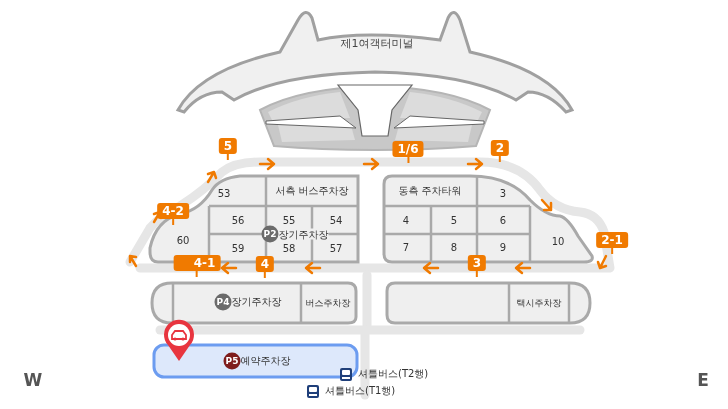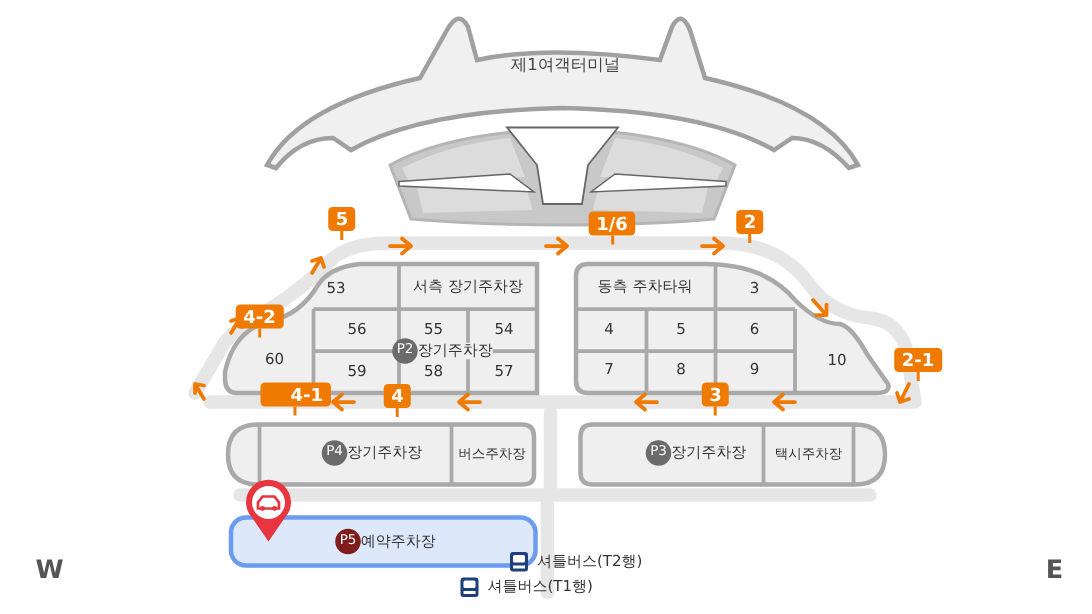--- a/index.html
+++ b/index.html
@@ -3,21 +3,21 @@
 <meta charset="utf-8">
 <style>
   html,body{margin:0;padding:0;background:#fff;}
   body{width:728px;height:409px;overflow:hidden;font-family:"DejaVu Sans","Liberation Sans",sans-serif;}
   #map{position:relative;width:728px;height:409px;}
   svg{position:absolute;left:0;top:0;}
   .t{font-family:"DejaVu Sans","Liberation Sans",sans-serif;}
   .lbl{position:absolute;color:#333;font-size:10px;white-space:nowrap;transform:translate(-50%,-50%);}
   .badge{position:absolute;background:#f07a00;color:#fff;font-weight:bold;font-size:12px;border-radius:3px;padding:1px 5px;transform:translate(-50%,-50%);line-height:14px;text-align:center;}
   .badge:after{content:"";position:absolute;left:50%;bottom:-6px;width:2px;height:6px;background:#f07a00;margin-left:-1px;}
-  .pcircle{display:inline-block;width:17px;height:17px;border-radius:50%;background:#6b6b6b;color:#fff;font-weight:normal;font-size:9px;line-height:17px;text-align:center;margin-right:0;vertical-align:middle;}
+  .pcircle{display:inline-block;width:17px;height:17px;border-radius:50%;background:#6b6b6b;color:#fff;font-weight:bold;font-size:9px;line-height:17px;text-align:center;margin-right:0;vertical-align:middle;}
   .plabel{position:absolute;font-size:10px;color:#333;white-space:nowrap;transform:translate(-50%,-50%);}
   .compass{position:absolute;font-size:17px;font-weight:bold;color:#555;transform:translate(-50%,-50%);}
   .bus{position:absolute;font-size:10px;color:#333;white-space:nowrap;}
   .busicon{display:inline-block;width:12px;height:13px;background:#1f3f7a;border-radius:2px;vertical-align:middle;margin-right:6px;position:relative;}
   .busicon:before{content:"";position:absolute;left:2px;top:2px;width:8px;height:5px;background:#fff;border-radius:1px;}
   .busicon:after{content:"";position:absolute;left:2px;top:9px;width:8px;height:2px;background:#fff;}
 </style>
 </head>
 <body>
 
@@ -109,21 +109,21 @@
 
 <div class="badge" style="left:228px;top:146px;">5</div>
 <div class="badge" style="left:408px;top:149px;">1/6</div>
 <div class="badge" style="left:500px;top:148px;">2</div>
 <div class="badge" style="left:173px;top:190px;margin-top:21px;">4-2</div>
 <div class="badge" style="left:612px;top:224px;margin-top:16px;">2-1</div>
 <div class="badge" style="left:197px;top:263px;padding-left:20px;">4-1</div>
 <div class="badge" style="left:265px;top:264px;">4</div>
 <div class="badge" style="left:477px;top:263px;">3</div>
 
-<div class="lbl" style="left:312px;top:191px;">서측 장기주차장</div>
+<div class="lbl" style="left:312px;top:191px;">서측 버스주차장</div>
 <div class="lbl" style="left:224px;top:193px;">53</div>
 <div class="lbl" style="left:238px;top:220px;">56</div>
 <div class="lbl" style="left:289px;top:220px;">55</div>
 <div class="lbl" style="left:336px;top:220px;">54</div>
 <div class="lbl" style="left:238px;top:248px;">59</div>
 <div class="lbl" style="left:289px;top:248px;">58</div>
 <div class="lbl" style="left:336px;top:248px;">57</div>
 <div class="lbl" style="left:183px;top:240px;text-align:right;">60</div>
 <div class="plabel" style="left:295px;top:234px;">
   <span class="pcircle">P2</span><span style="background:#efefef;">장기주차장</span>
@@ -137,23 +137,20 @@
 <div class="lbl" style="left:406px;top:247px;">7</div>
 <div class="lbl" style="left:454px;top:247px;">8</div>
 <div class="lbl" style="left:503px;top:247px;">9</div>
 <div class="lbl" style="left:558px;top:241px;">10</div>
 
 <div class="plabel" style="left:248px;top:302px;">
   <span class="pcircle">P4</span><span>장기주차장</span>
 </div>
 <div class="lbl" style="left:328px;top:303px;font-size:9px;">버스주차장</div>
 
-<div class="plabel" style="left:464px;top:302px;">
-  <span class="pcircle">P3</span><span>장기주차장</span>
-</div>
 <div class="lbl" style="left:539px;top:303px;font-size:9px;">택시주차장</div>
 
 <div class="plabel" style="left:257px;top:361px;">
   <span class="pcircle" style="background:#7f1d1d;">P5</span><span>예약주차장</span>
 </div>
 
 <div class="bus" style="left:340px;top:367px;">
   <span class="busicon"></span><span>셔틀버스(T2행)</span>
 </div>
 <div class="bus" style="left:307px;top:384px;">

